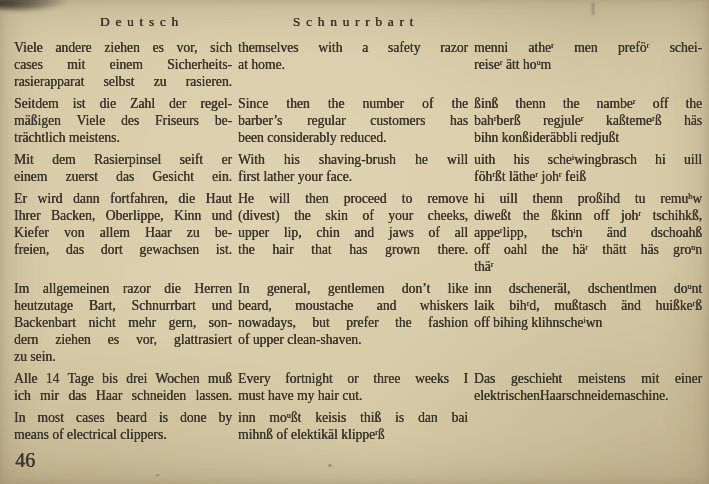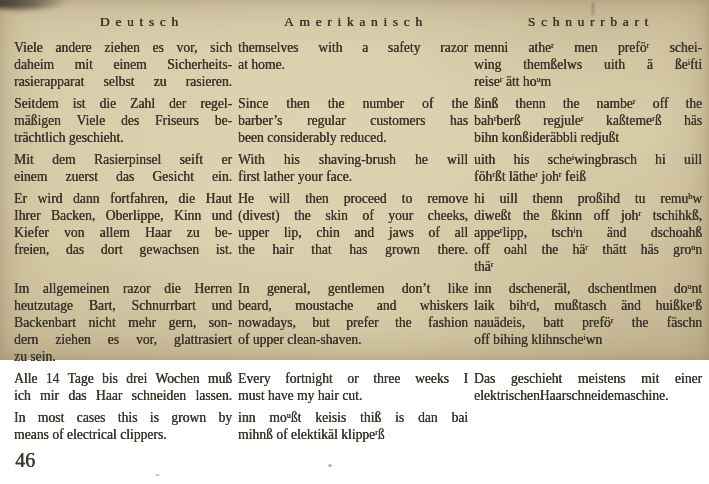--- a/index.html
+++ b/index.html
@@ -1,21 +1,21 @@
 <!DOCTYPE html>
 <html><head>
 <meta charset="utf-8">
 <style>
   html,body { margin:0; padding:0; }
   body {
     width:709px; height:484px; overflow:hidden;
     font-family:"Liberation Serif","DejaVu Serif",serif;
   }
   .page {
-    position:relative; width:709px; height:360px;
+    position:relative; width:709px; height:484px;
     background-color:#d2c5a1;
     background-image:
       radial-gradient(ellipse 900px 600px at 45% 35%, rgba(255,248,220,0.28), rgba(0,0,0,0) 62%),
       radial-gradient(ellipse 420px 300px at 92% 92%, rgba(110,92,55,0.14), rgba(0,0,0,0) 70%),
       radial-gradient(ellipse 500px 220px at 8% 100%, rgba(110,92,55,0.12), rgba(0,0,0,0) 70%),
       radial-gradient(ellipse 320px 160px at 82% 4%, rgba(110,92,55,0.10), rgba(0,0,0,0) 70%),
       radial-gradient(ellipse 200px 120px at 30% 60%, rgba(255,250,230,0.10), rgba(0,0,0,0) 70%);
     box-shadow: inset 0 0 46px rgba(96,80,45,0.30), inset 0 0 8px rgba(96,80,45,0.18);
     color:#3b352b;
   }
@@ -63,42 +63,40 @@
 
 <div class="page">
   <div class="smudge"></div>
   <div class="scratch"></div>
   <div class="speck1"></div>
   <div class="speck2"></div>
 
   <div class="content">
     <div class="headers">
       <div class="hdr first">Deutsch</div>
-      <div class="hdr">Amerikanisch</div>
       <div class="hdr">Schnurrbart</div>
     </div>
     <div class="grid">
         <div class="cell">
           <div class="ln">Viele andere ziehen es vor, sich</div>
-          <div class="ln">daheim mit einem Sicherheits-</div>
+          <div class="ln">cases mit einem Sicherheits-</div>
           <div class="ln">rasierapparat selbst zu rasieren.</div>
         </div>
         <div class="cell">
           <div class="ln">themselves with a safety razor</div>
           <div class="ln last">at home.</div>
         </div>
         <div class="cell">
           <div class="ln">menni athe<sup>r</sup> men prefö<sup>r</sup> schei-</div>
-          <div class="ln">wing themßelws uith ä ße<sup>i</sup>fti</div>
           <div class="ln last">reise<sup>r</sup> ätt ho<sup>u</sup>m</div>
         </div>
         <div class="cell">
           <div class="ln">Seitdem ist die Zahl der regel-</div>
           <div class="ln">mäßigen Viele des Friseurs be-</div>
-          <div class="ln last">trächtlich geschieht.</div>
+          <div class="ln last">trächtlich meistens.</div>
         </div>
         <div class="cell">
           <div class="ln">Since then the number of the</div>
           <div class="ln">barber’s regular customers has</div>
           <div class="ln last">been considerably reduced.</div>
         </div>
         <div class="cell">
           <div class="ln">ßinß thenn the nambe<sup>r</sup> off the</div>
           <div class="ln">bah<sup>r</sup>berß regjule<sup>r</sup> kaßteme<sup>r</sup>ß häs</div>
           <div class="ln last">bihn konßideräbbli redjußt</div>
@@ -143,37 +141,36 @@
         </div>
         <div class="cell">
           <div class="ln">In general, gentlemen don’t like</div>
           <div class="ln">beard, moustache and whiskers</div>
           <div class="ln">nowadays, but prefer the fashion</div>
           <div class="ln last">of upper clean-shaven.</div>
         </div>
         <div class="cell">
           <div class="ln">inn dscheneräl, dschentlmen do<sup>u</sup>nt</div>
           <div class="ln">laik bih<sup>r</sup>d, mußtasch änd huißke<sup>r</sup>ß</div>
-          <div class="ln">nauädeis, batt prefö<sup>r</sup> the fäschn</div>
           <div class="ln last">off bihing klihnsche<sup>i</sup>wn</div>
         </div>
         <div class="cell">
           <div class="ln">Alle 14 Tage bis drei Wochen muß</div>
           <div class="ln">ich mir das Haar schneiden lassen.</div>
         </div>
         <div class="cell">
           <div class="ln">Every fortnight or three weeks I</div>
           <div class="ln last">must have my hair cut.</div>
         </div>
         <div class="cell">
           <div class="ln">Das geschieht meistens mit einer</div>
           <div class="ln last">elektrischenHaarschneidemaschine.</div>
         </div>
         <div class="cell">
-          <div class="ln">In most cases this is grown by</div>
+          <div class="ln">In most cases beard is done by</div>
           <div class="ln last">means of electrical clippers.</div>
         </div>
         <div class="cell">
           <div class="ln">inn mo<sup>u</sup>ßt keisis thiß is dan bai</div>
           <div class="ln last">mihnß of elektikäl klippe<sup>r</sup>ß</div>
         </div>
       </div>
   </div>
 
   <div class="pagenum">46</div>

